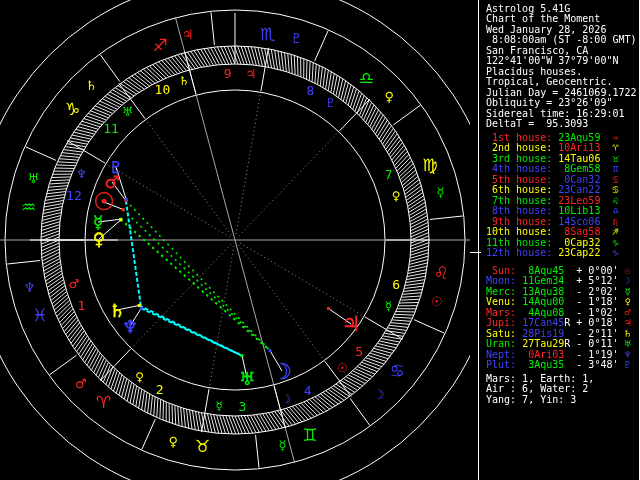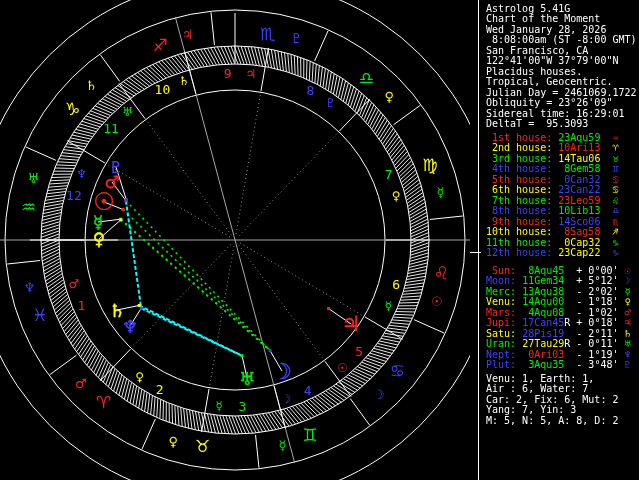--- a/index.html
+++ b/index.html
@@ -505,15 +505,15 @@
       <text x="73.9250655736221" y="195.91070992249863" fill="#4040ff" font-size="13" text-anchor="middle" dominant-baseline="central" font-family="&quot;DejaVu Sans Mono&quot;, monospace">12</text>
       <text x="81.62867898212937" y="173.92248575170765" fill="#4040ff" font-size="12" text-anchor="middle" dominant-baseline="central" font-family="&quot;DejaVu Sans&quot;, sans-serif">♆</text>
     </svg>
   <div id="panel">
     <div class="vline" style="left:8px"></div>
     <div class="vline" style="left:169px"></div>
     <div class="tick-stub" style="left:0;top:252px;width:11px;height:1px"></div>
     <div class="txtblock" style="top:4px" id="info-block"><div class="row">Astrolog 5.41G</div><div class="row">Chart of the Moment</div><div class="row">Wed January 28, 2026</div><div class="row"> 8:08:00am (ST -8:00 GMT)</div><div class="row">San Francisco, CA</div><div class="row">122°41'00"W 37°79'00"N</div><div class="row">Placidus houses.</div><div class="row">Tropical, Geocentric.</div><div class="row">Julian Day = 2461069.1722</div><div class="row">Obliquity = 23°26'09"</div><div class="row">Sidereal time: 16:29:01</div><div class="row">DeltaT =  95.3093</div></div>
     <div class="txtblock" style="top:133px" id="houses-block"><div class="row"><span style="color: rgb(255, 34, 34);"> 1st house:</span><span style="color: rgb(0, 238, 0);"> 23Aqu59</span><span style="color: rgb(255, 34, 34);">  ♒</span></div><div class="row"><span style="color: rgb(255, 255, 0);"> 2nd house:</span><span style="color: rgb(255, 34, 34);"> 10Ari13</span><span style="color: rgb(255, 255, 0);">  ♈</span></div><div class="row"><span style="color: rgb(0, 238, 0);"> 3rd house:</span><span style="color: rgb(255, 255, 0);"> 14Tau06</span><span style="color: rgb(0, 238, 0);">  ♉</span></div><div class="row"><span style="color: rgb(64, 64, 255);"> 4th house:</span><span style="color: rgb(0, 238, 0);">  8Gem58</span><span style="color: rgb(64, 64, 255);">  ♊</span></div><div class="row"><span style="color: rgb(255, 34, 34);"> 5th house:</span><span style="color: rgb(64, 64, 255);">  0Can32</span><span style="color: rgb(255, 34, 34);">  ♋</span></div><div class="row"><span style="color: rgb(255, 255, 0);"> 6th house:</span><span style="color: rgb(64, 64, 255);"> 23Can22</span><span style="color: rgb(255, 255, 0);">  ♋</span></div><div class="row"><span style="color: rgb(0, 238, 0);"> 7th house:</span><span style="color: rgb(255, 34, 34);"> 23Leo59</span><span style="color: rgb(0, 238, 0);">  ♌</span></div><div class="row"><span style="color: rgb(64, 64, 255);"> 8th house:</span><span style="color: rgb(0, 238, 0);"> 10Lib13</span><span style="color: rgb(64, 64, 255);">  ♎</span></div><div class="row"><span style="color: rgb(255, 34, 34);"> 9th house:</span><span style="color: rgb(64, 64, 255);"> 14Sco06</span><span style="color: rgb(255, 34, 34);">  ♏</span></div><div class="row"><span style="color: rgb(255, 255, 0);">10th house:</span><span style="color: rgb(255, 34, 34);">  8Sag58</span><span style="color: rgb(255, 255, 0);">  ♐</span></div><div class="row"><span style="color: rgb(0, 238, 0);">11th house:</span><span style="color: rgb(255, 255, 0);">  0Cap32</span><span style="color: rgb(0, 238, 0);">  ♑</span></div><div class="row"><span style="color: rgb(64, 64, 255);">12th house:</span><span style="color: rgb(255, 255, 0);"> 23Cap22</span><span style="color: rgb(64, 64, 255);">  ♑</span></div></div>
     <div class="txtblock" style="top:266px" id="planets-block"><div class="row"><span style="color: rgb(255, 34, 34);"> Sun:</span><span style="color: rgb(0, 238, 0);">  8Aqu45</span><span style="color: rgb(255, 255, 255);"> </span><span style="color: rgb(255, 255, 255);"> + 0°00'</span><span style="color: rgb(255, 34, 34);"> ☉</span></div><div class="row"><span style="color: rgb(64, 64, 255);">Moon:</span><span style="color: rgb(0, 238, 0);"> 11Gem34</span><span style="color: rgb(255, 255, 255);"> </span><span style="color: rgb(255, 255, 255);"> + 5°12'</span><span style="color: rgb(64, 64, 255);"> ☽</span></div><div class="row"><span style="color: rgb(0, 238, 0);">Merc:</span><span style="color: rgb(0, 238, 0);"> 13Aqu38</span><span style="color: rgb(255, 255, 255);"> </span><span style="color: rgb(255, 255, 255);"> - 2°02'</span><span style="color: rgb(0, 238, 0);"> ☿</span></div><div class="row"><span style="color: rgb(255, 255, 0);">Venu:</span><span style="color: rgb(0, 238, 0);"> 14Aqu00</span><span style="color: rgb(255, 255, 255);"> </span><span style="color: rgb(255, 255, 255);"> - 1°18'</span><span style="color: rgb(255, 255, 0);"> ♀</span></div><div class="row"><span style="color: rgb(255, 34, 34);">Mars:</span><span style="color: rgb(0, 238, 0);">  4Aqu08</span><span style="color: rgb(255, 255, 255);"> </span><span style="color: rgb(255, 255, 255);"> - 1°02'</span><span style="color: rgb(255, 34, 34);"> ♂</span></div><div class="row"><span style="color: rgb(255, 34, 34);">Jupi:</span><span style="color: rgb(64, 64, 255);"> 17Can45</span><span style="color: rgb(255, 255, 255);">R</span><span style="color: rgb(255, 255, 255);"> + 0°18'</span><span style="color: rgb(255, 34, 34);"> ♃</span></div><div class="row"><span style="color: rgb(255, 255, 0);">Satu:</span><span style="color: rgb(64, 64, 255);"> 28Pis19</span><span style="color: rgb(255, 255, 255);"> </span><span style="color: rgb(255, 255, 255);"> - 2°11'</span><span style="color: rgb(255, 255, 0);"> ♄</span></div><div class="row"><span style="color: rgb(0, 238, 0);">Uran:</span><span style="color: rgb(255, 255, 0);"> 27Tau29</span><span style="color: rgb(255, 255, 255);">R</span><span style="color: rgb(255, 255, 255);"> - 0°11'</span><span style="color: rgb(0, 238, 0);"> ♅</span></div><div class="row"><span style="color: rgb(64, 64, 255);">Nept:</span><span style="color: rgb(255, 34, 34);">  0Ari03</span><span style="color: rgb(255, 255, 255);"> </span><span style="color: rgb(255, 255, 255);"> - 1°19'</span><span style="color: rgb(64, 64, 255);"> ♆</span></div><div class="row"><span style="color: rgb(64, 64, 255);">Plut:</span><span style="color: rgb(0, 238, 0);">  3Aqu35</span><span style="color: rgb(255, 255, 255);"> </span><span style="color: rgb(255, 255, 255);"> - 3°48'</span><span style="color: rgb(64, 64, 255);"> ♇</span></div></div>
-    <div class="txtblock" style="top:374px" id="summary-block"><div class="row">Venu: 1, Earth: 1,</div><div class="row">Air : 6, Water: 7</div><div class="row">Car: 2, Fix: 6, Mut: 2</div><div class="row">Yang: 7, Yin: 3</div><div class="row">M: 5, N: 5, A: 8, D: 2</div></div>
+    <div class="txtblock" style="top:374px" id="summary-block"><div class="row">Mars: 1, Earth: 1,</div><div class="row">Air : 6, Water: 2</div><div class="row">Yang: 7, Yin: 3</div></div>
   </div>
 </div>
 
 </body></html>

